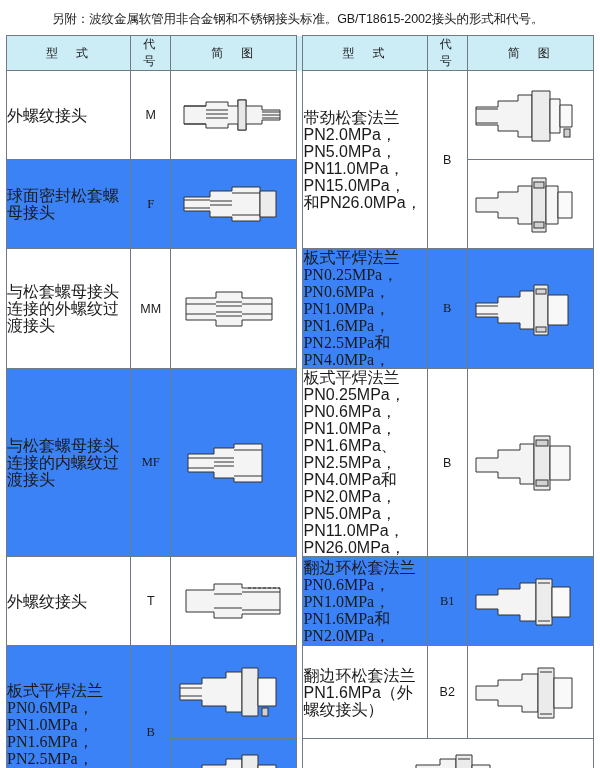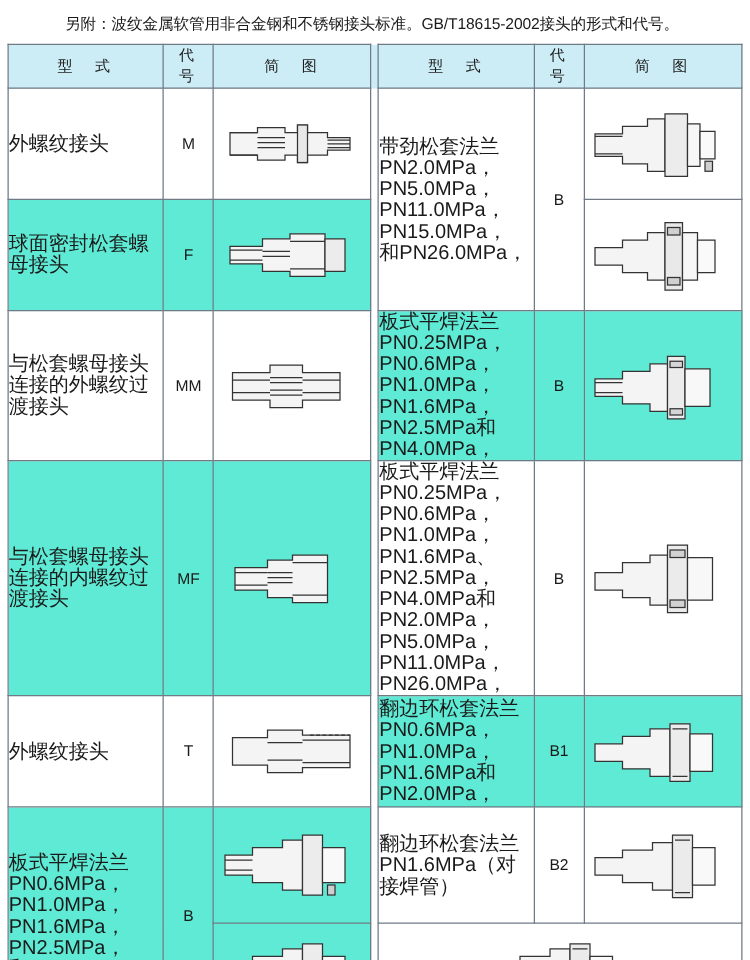--- a/index.html
+++ b/index.html
@@ -44,21 +44,21 @@
   .cell-code{
     text-align:center;
     font-size:12.5px;
     vertical-align:middle;
   }
   .cell-fig{
     text-align:center;
     vertical-align:middle;
     padding:2px 0;
   }
-  .yellow{background:#5eead4;}
+  .yellow{background:#3b82f6;font-family:Liberation Serif, serif;}
   .white{background:#ffffff;}
   .sep{
     width:6px;
     border-top:none !important;
     border-bottom:none !important;
     border-left:none !important;
     border-right:none !important;
     background:#ffffff;
   }
   svg{display:block;margin:0 auto;}
@@ -271,21 +271,21 @@
             <path d="M4 30 L4 46 L26 46 L26 52 L50 52 L50 58 L66 58 L66 18 L50 18 L50 24 L26 24 L26 30 Z" fill="#f4f4f4"></path>
             <path d="M66 14 L82 14 L82 62 L66 62 Z" fill="#ececec"></path>
             <path d="M82 24 L100 24 L100 52 L82 52 Z" fill="#f9f9f9"></path>
             <rect x="86" y="54" width="6" height="8" fill="#cfcfcf"></rect>
             <path d="M4 34 L26 34 M4 42 L26 42"></path>
           </g>
         </svg>
       </td>
       <td class="cell-name white" style="height:92px">
             <span class="nm-line">翻边环松套法兰</span>
-            <span class="nm-line">PN1.6MPa（对接焊管）</span>
+            <span class="nm-line">PN1.6MPa（外螺纹接头）</span>
           </td>
       <td class="cell-code white">B2</td>
       <td class="cell-fig white">
         <svg width="116" height="76" viewBox="0 0 116 76">
           <g fill="none" stroke="#333" stroke-width="1">
             <path d="M4 32 L4 46 L26 46 L26 52 L50 52 L50 58 L66 58 L66 20 L50 20 L50 26 L26 26 L26 32 Z" fill="#f4f4f4"></path>
             <path d="M66 14 L82 14 L82 64 L66 64 Z" fill="#ebebeb"></path>
             <path d="M82 24 L100 24 L100 54 L82 54 Z" fill="#f9f9f9"></path>
             <path d="M68 18 L80 18 M68 60 L80 60"></path>
           </g>

